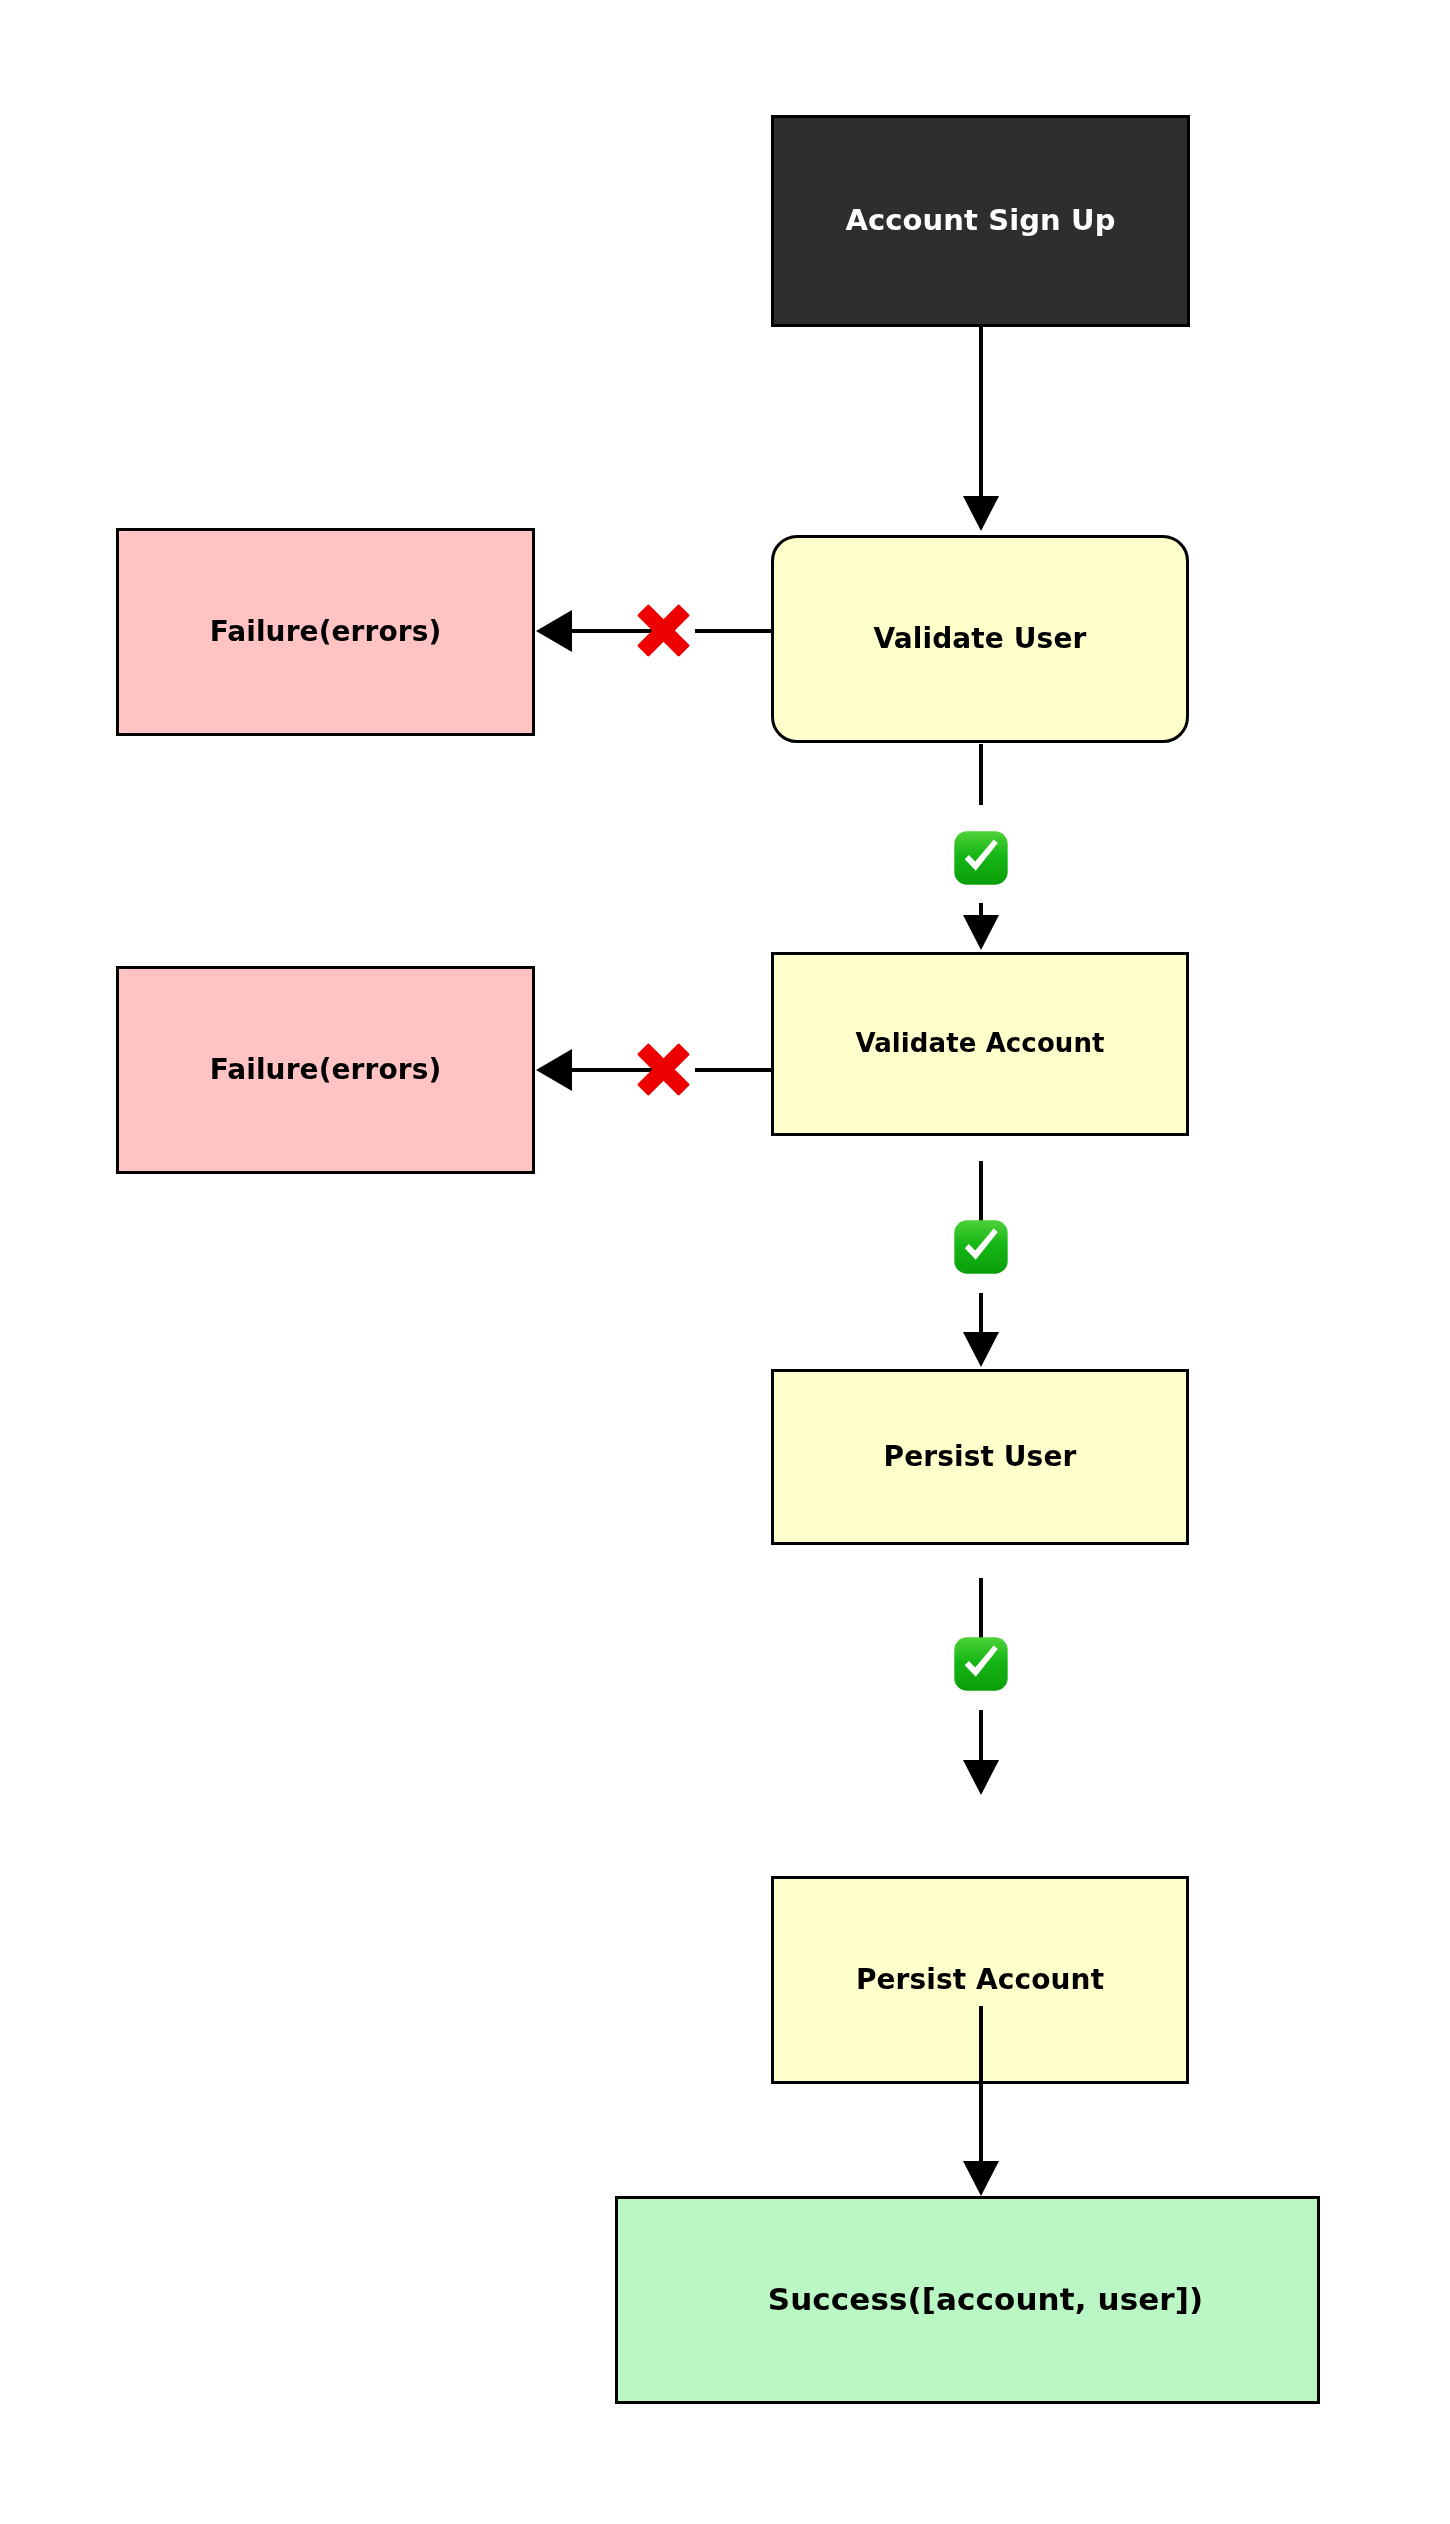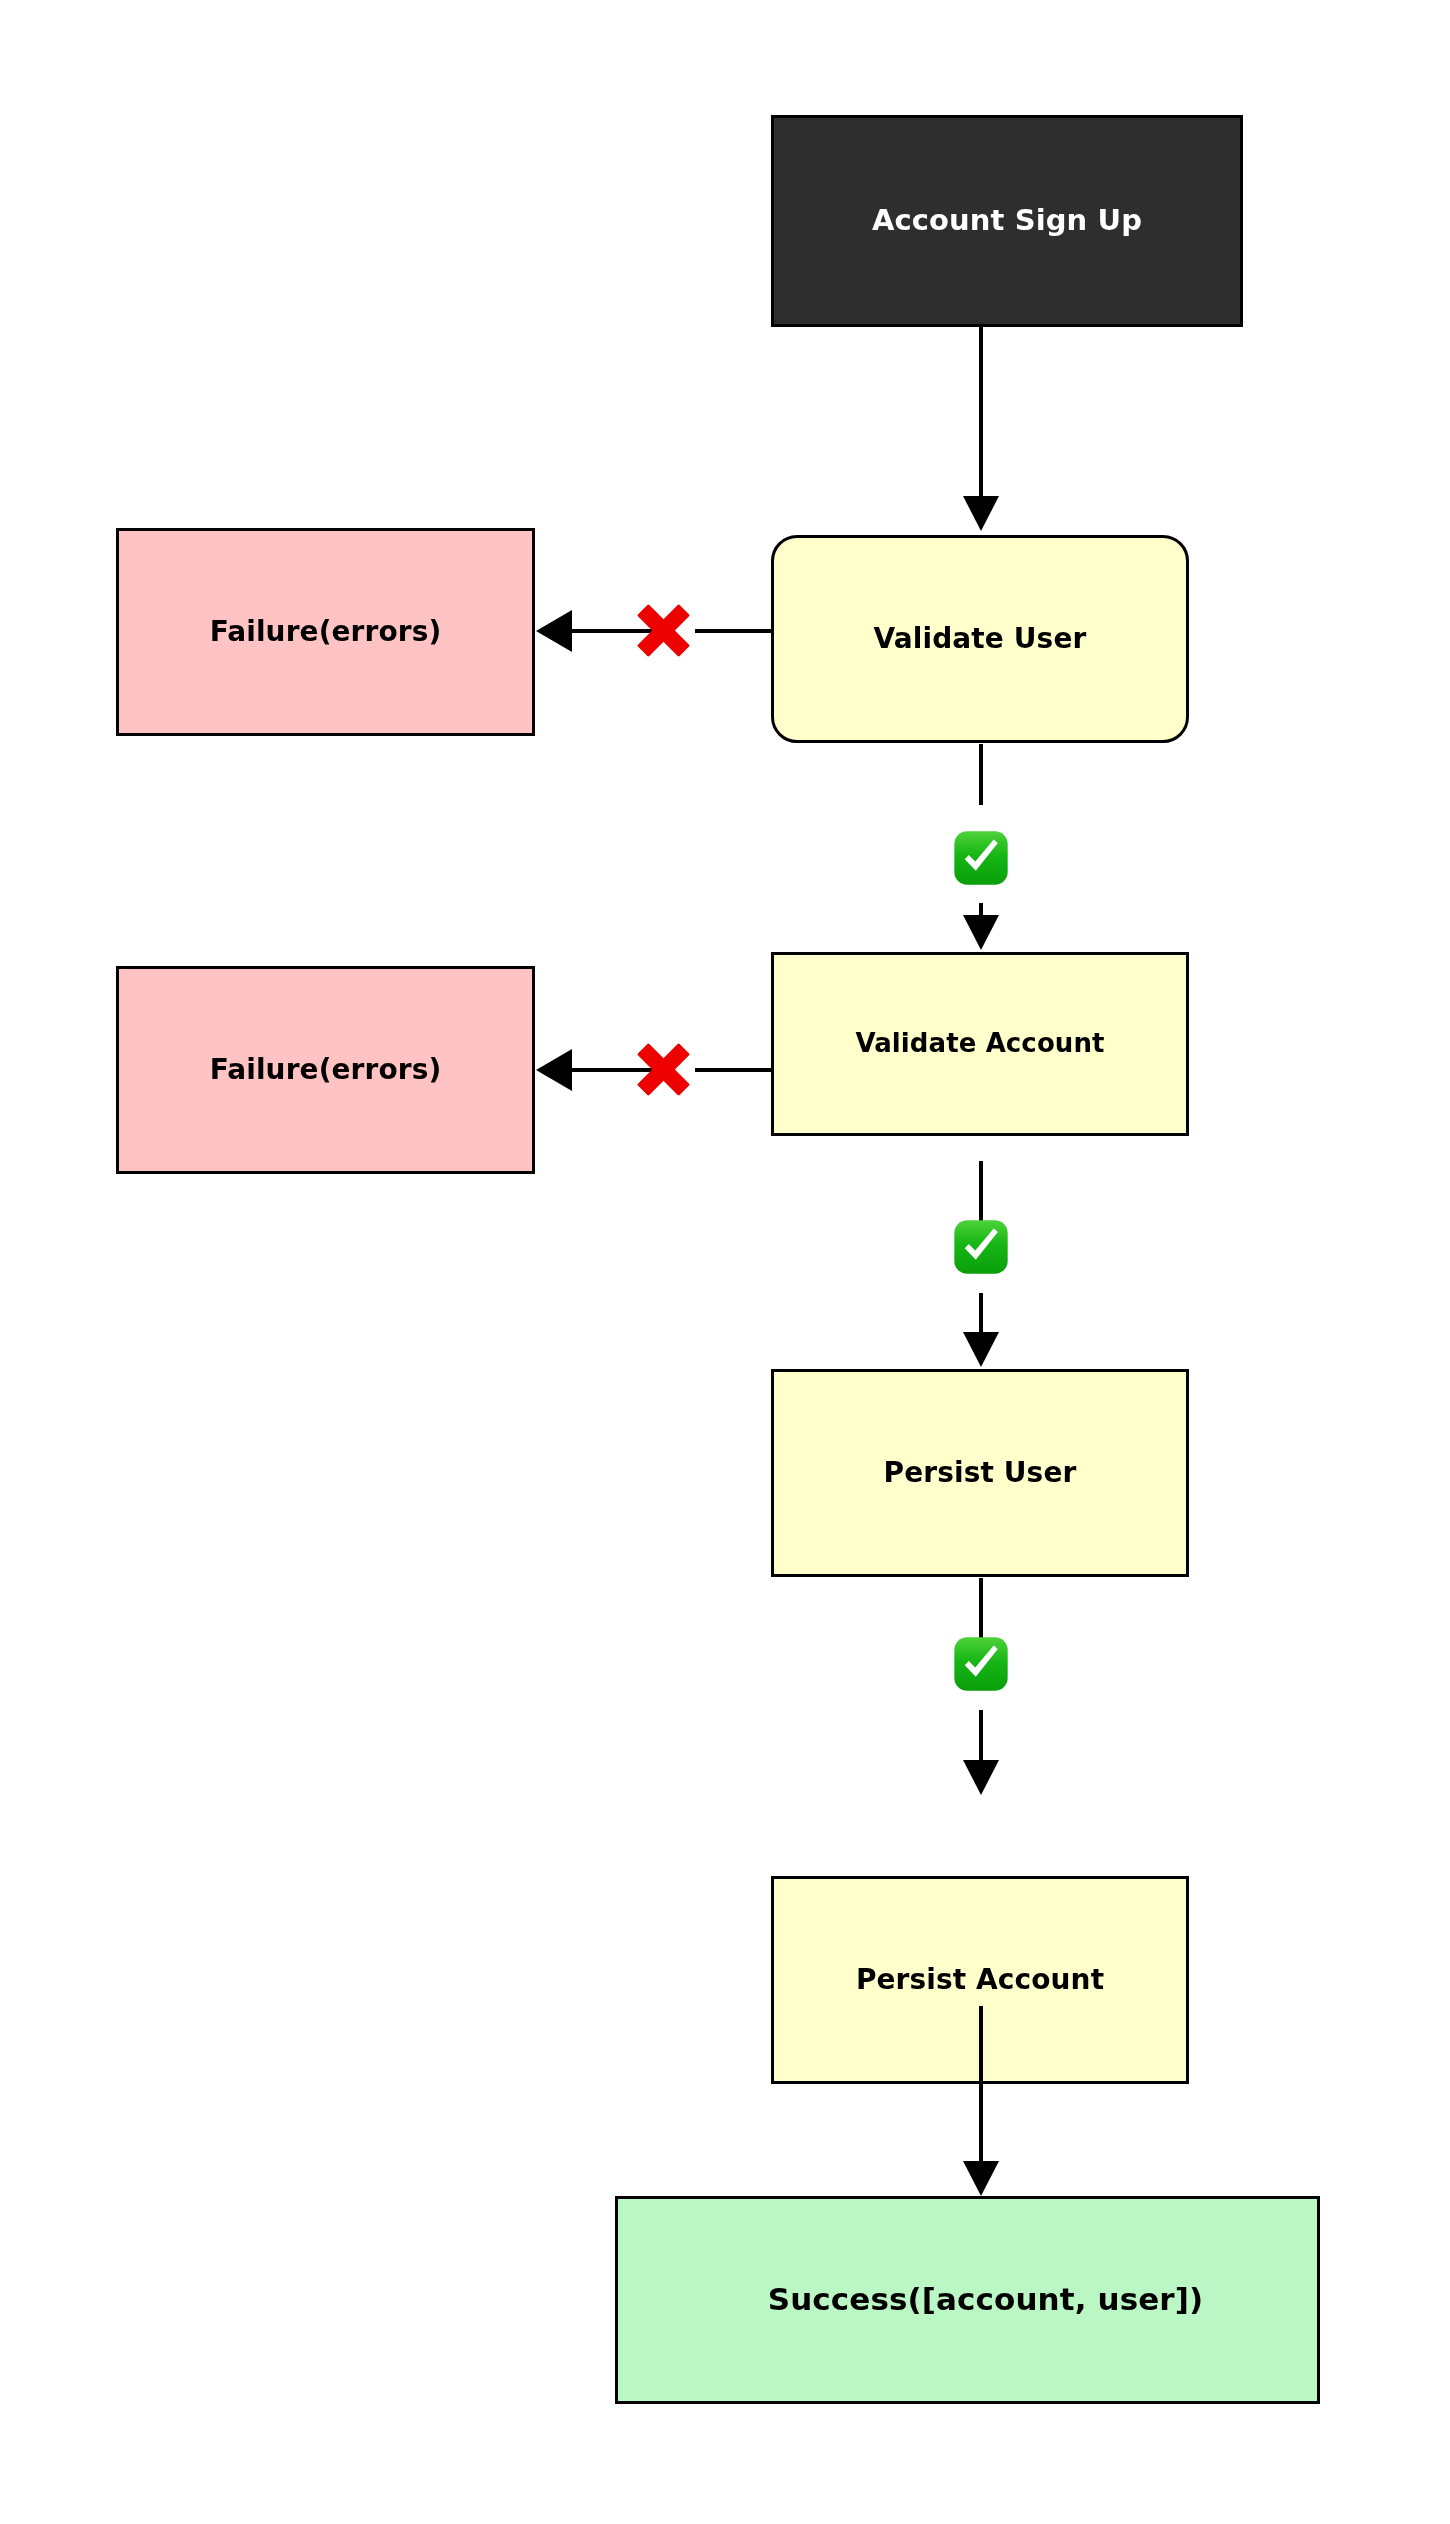--- a/index.html
+++ b/index.html
@@ -91,21 +91,21 @@
   .check-badge svg,
   .cross-badge svg {
     display: block;
   }
 </style>
 </head>
 <body>
 
 <div id="canvas">
 
-  <div class="node node-start" style="left:771px; top:115px; width:472px; height:212px; font-size:29px;">
+  <div class="node node-start" style="left:771px; top:115px; width:419px; height:212px; font-size:29px;">
     <span class="node-label">Account Sign Up</span>
   </div>
 
   <div class="vline" style="left:979px; top:327px; height:170px;"></div>
   <div class="arrow-down" style="left:963px; top:496px;"></div>
 
   <div class="node node-process" style="left:771px; top:535px; width:418px; height:208px; font-size:28px;border-radius:26px;">
     <span class="node-label">Validate User</span>
   </div>
 
@@ -172,21 +172,21 @@
           <stop offset="100%" stop-color="#0a9e0a"></stop>
         </linearGradient>
       </defs>
       <rect x="4" y="4" width="92" height="92" rx="22" fill="url(#cg2)"></rect>
       <path d="M22 52 L41 72 L79 24 L72 18 L40 56 L29 45 Z" fill="#ffffff"></path>
     </svg>
   </div>
   <div class="vline" style="left:979px; top:1293px; height:40px;"></div>
   <div class="arrow-down" style="left:963px; top:1332px;"></div>
 
-  <div class="node node-process" style="left:771px; top:1369px; width:418px; height:208px; font-size:28px;">
+  <div class="node node-process" style="left:771px; top:1369px; width:418px; height:176px; font-size:28px;">
     <span class="node-label">Persist User</span>
   </div>
 
   <div class="vline" style="left:979px; top:1578px; height:61px;"></div>
   <div class="badge check-badge" style="left:951px; top:1634px; width:60px; height:60px;">
     <svg width="58" height="58" viewBox="0 0 100 100" aria-hidden="true">
       <defs>
         <linearGradient id="cg3" x1="0" y1="0" x2="0" y2="1">
           <stop offset="0%" stop-color="#4ed23a"></stop>
           <stop offset="45%" stop-color="#16b615"></stop>

